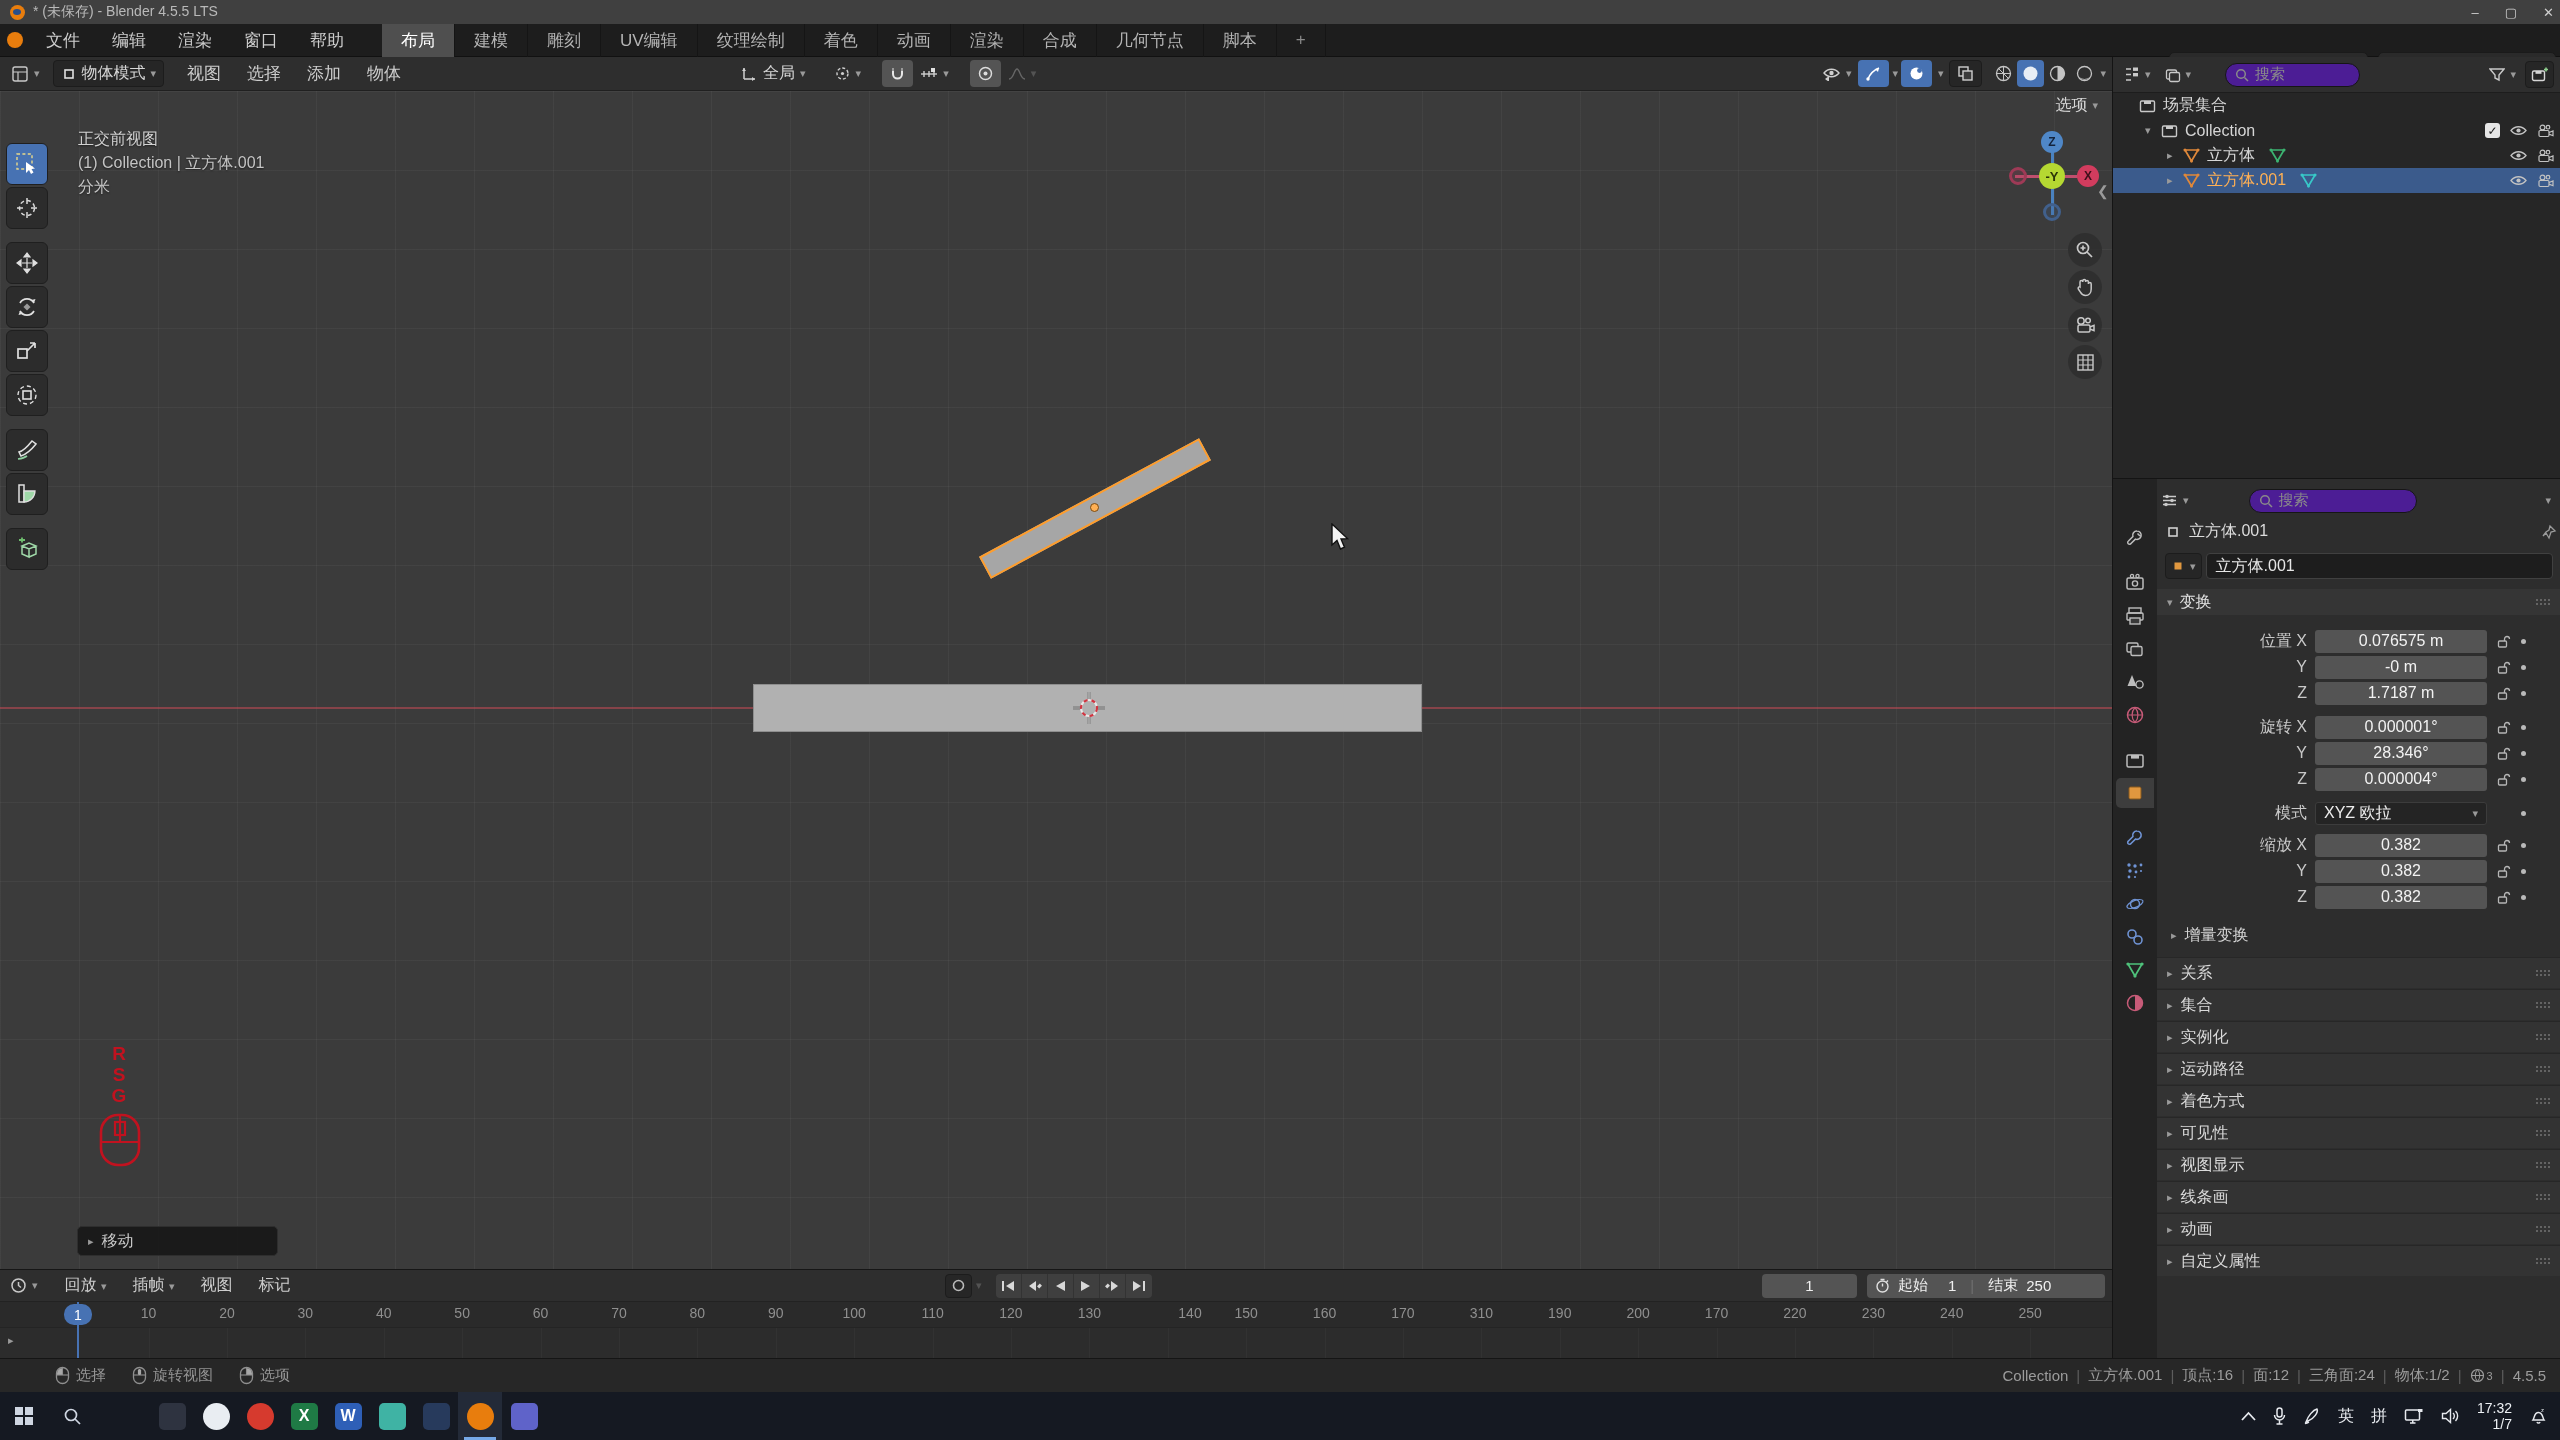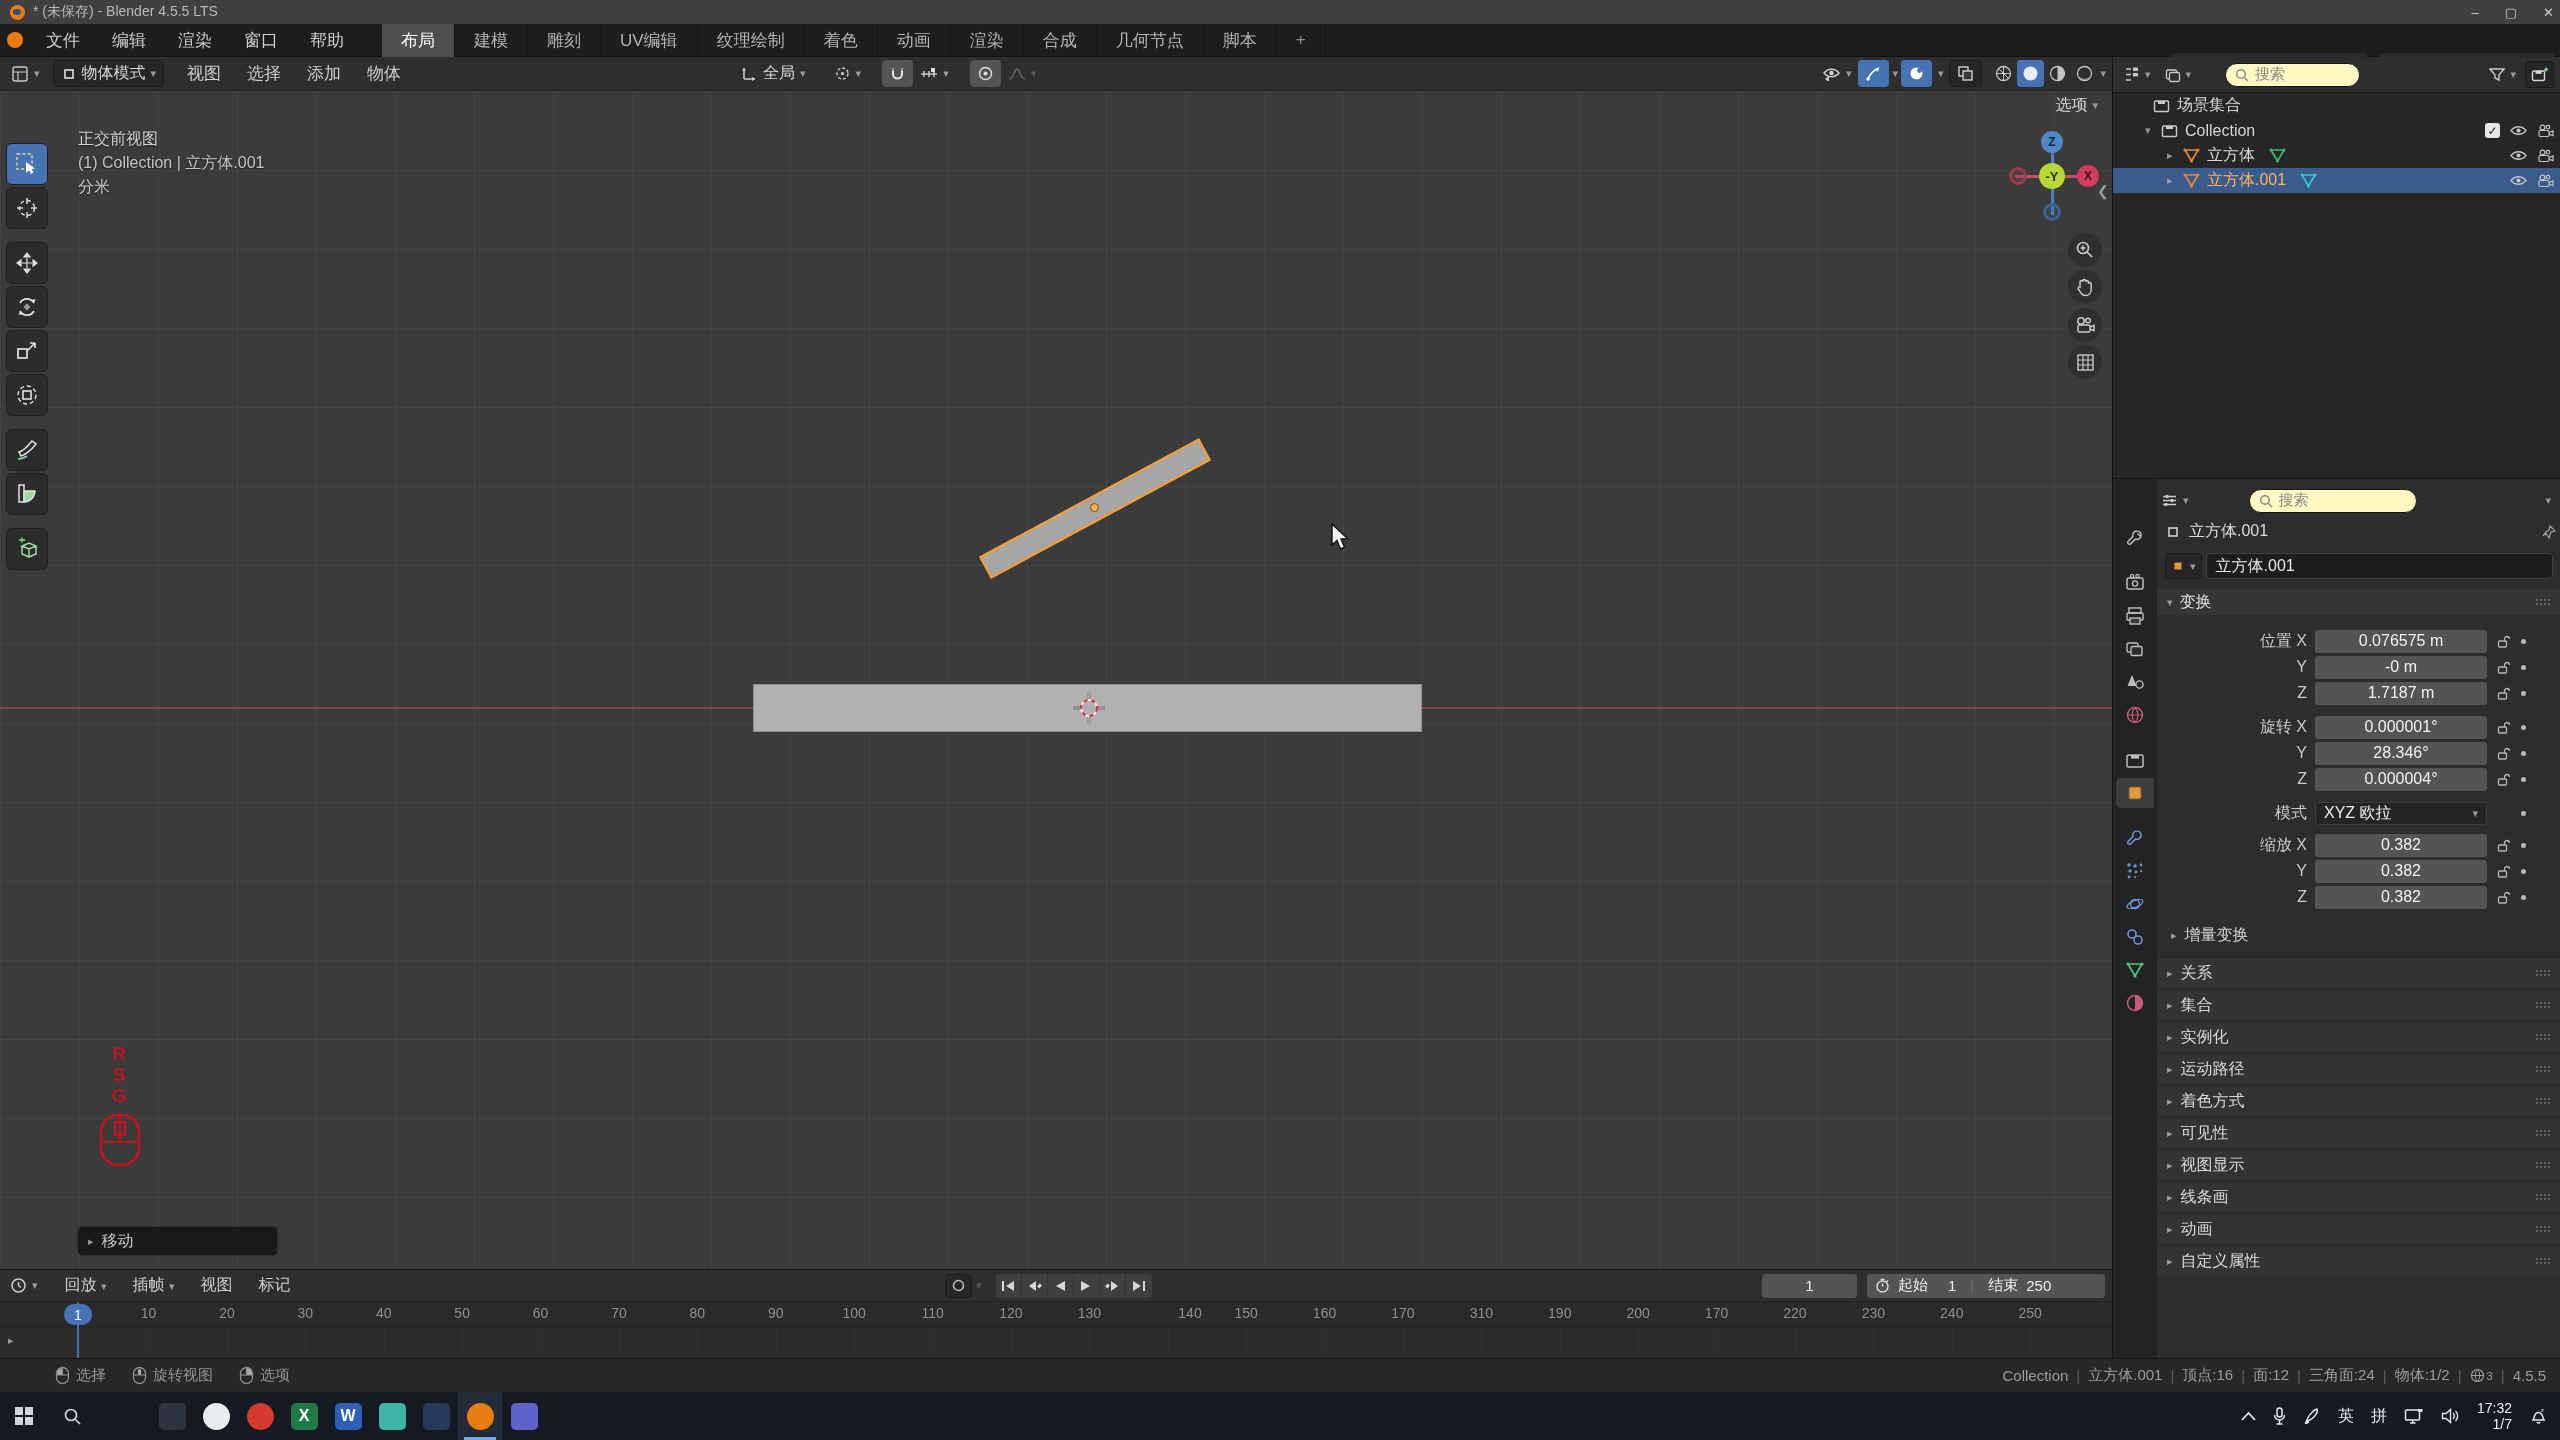--- a/index.html
+++ b/index.html
@@ -69,21 +69,21 @@
 
   
   #screencast { left:96px; top:952px; color:#c1121f; }
   #screencast .k { font-size:19px; font-weight:bold; text-align:center; width:46px; line-height:21px; }
   
   #op-panel { left:77px; top:1135px; width:201px; height:30px; background:rgba(24,24,24,.92); border:1px solid #2e2e2e; border-radius:5px; display:flex; align-items:center; gap:8px; padding:0 10px; font-size:16px; color:#c9c9c9; }
 
   
   #outliner { left:2112px; top:57px; width:448px; height:421px; background:#262626; border-left:1px solid #141414; }
   #outliner-header { height:36px; background:#2e2e2e; border-bottom:1px solid #1d1d1d; display:flex; align-items:center; padding:0 6px; gap:6px; }
-  .search { background:#fef9c3; border:1px solid #161616; border-radius:12px; height:24px; display:flex; align-items:center; gap:6px; padding:0 9px; color:#8a8a8a; font-size:15px;text-align:center; }
+  .search { background:#4c1d95; border:1px solid #161616; border-radius:12px; height:24px; display:flex; align-items:center; gap:6px; padding:0 9px; color:#8a8a8a; font-size:15px;text-align:center; }
   .ol-row { height:25px; display:flex; align-items:center; font-size:16px; color:#d6d6d6; padding-right:6px; position:relative; }
   .ol-row.selected { background:#3b5b8c; }
   .ol-row.selected .ol-label { color:#ffb054; }
   .ol-right { margin-left:auto; display:flex; gap:10px; align-items:center; }
   .chk { width:15px; height:15px; background:#e6e6e6; border-radius:3px; color:#222; font-size:12px; display:flex; align-items:center; justify-content:center; }
 
   
   #properties { left:2112px; top:478px; width:448px; height:880px; background:#2d2d2d; border-left:1px solid #141414; border-top:1px solid #141414; }
   #prop-tabs { position:absolute; left:0; top:0; width:44px; height:880px; background:#232323; display:flex; flex-direction:column; align-items:center; padding-top:44px; }
   .ptab { width:38px; height:30px; display:flex; align-items:center; justify-content:center; border-radius:5px 0 0 5px; margin-bottom:3px; }
@@ -524,21 +524,21 @@
     </div>
     <div class="hbtn boxed" style="padding:0 5px">
       <svg width="17" height="16" viewBox="0 0 17 16">
           <rect x="1.5" y="4" width="12" height="9.5" rx="1.5" fill="none" stroke="#d6d6d6" stroke-width="1.4"></rect>
           <rect x="4.5" y="4" width="6" height="2.8" fill="#d6d6d6"></rect>
           <path d="M13 2.5 h4 M15 0.5 v4" stroke="#8fd08f" stroke-width="1.6"></path>
         </svg>
     </div>
   </div>
   <div id="outliner-rows">
-      <div class="ol-row " style="padding-left:24px">
+      <div class="ol-row " style="padding-left:10px">
       <span class="chev" style="width:16px"></span>
       <span style="margin-right:7px">
           <svg width="17" height="15" viewBox="0 0 17 15">
             <rect x="1.5" y="3" width="14" height="10.5" rx="1.2" fill="none" stroke="#c9c9c9" stroke-width="1.4"></rect>
             <rect x="5" y="3" width="7" height="3" fill="#c9c9c9"></rect>
           </svg>
         </span>
       <span class="ol-label">场景集合</span>
       <div class="ol-right"></div>
     </div>

